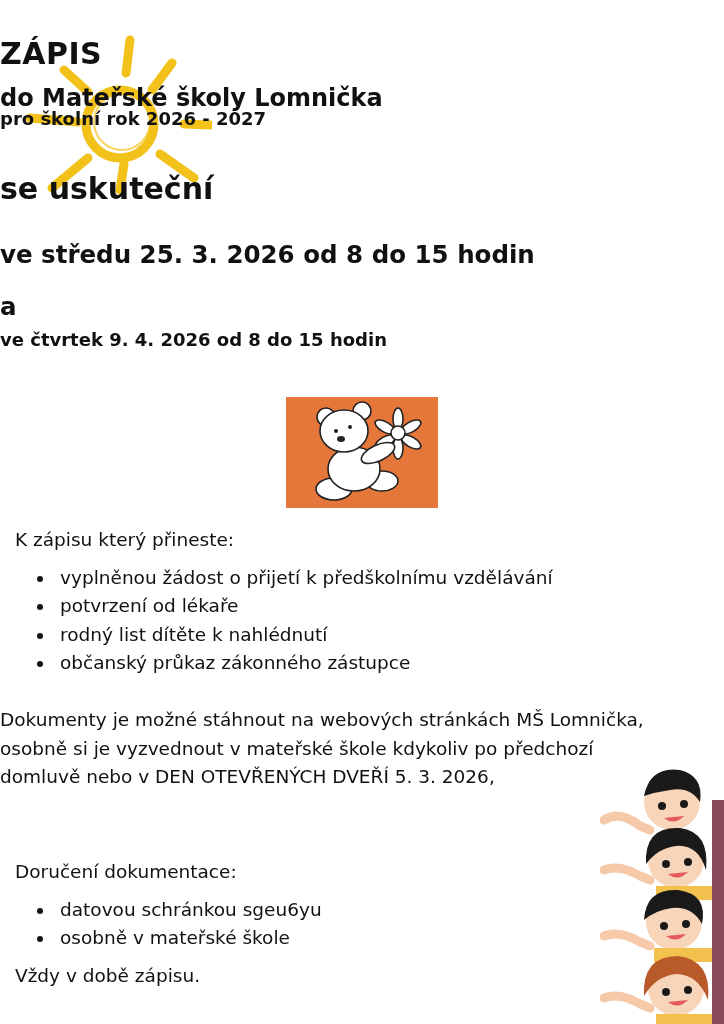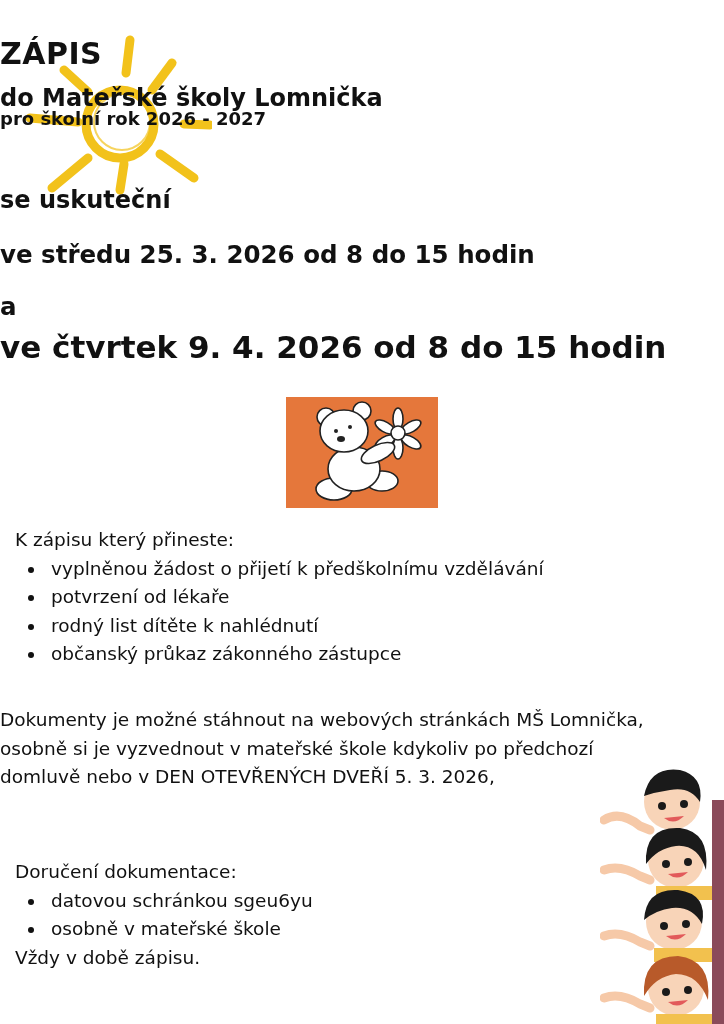--- a/index.html
+++ b/index.html
@@ -5,34 +5,34 @@
   html, body { margin: 0; padding: 0; }
   body {
     width: 724px; height: 1024px; background: #ffffff; position: relative; overflow: hidden;
     font-family: "DejaVu Sans", "Liberation Sans", sans-serif; color: #111111;
   }
   .sun { position: absolute; left: 12px; top: 18px; width: 200px; height: 180px; }
   .title-block { position: absolute; left: 0; width: 724px; font-weight: bold; }
   .t-main { top: 36px; font-size: 30px; letter-spacing: 0.5px; }
   .t-sub1 { top: 84px; font-size: 24px; left: 0; width: 584px; }
   .t-sub2 { top: 108px; font-size: 18px; }
-  .t-occurs { top: 186px; font-size: 24px; }
+  .t-occurs { top: 171px; font-size: 30px; }
   .t-date1 { top: 240px; font-size: 24.5px; }
   .t-and { top: 292px; font-size: 24.5px; }
-  .t-date2 { top: 329px; font-size: 31px; }
+  .t-date2 { top: 329px; font-size: 18px; }
 
   .bear-box {
     position: absolute; left: 286px; top: 397px; width: 152px; height: 111px;
     background: #e5773b;
   }
   .bear-box svg { width: 100%; height: 100%; }
 
   .section { position: absolute; left: 15px; font-size: 18.5px; line-height: 28.5px; }
   .section .head { margin: 0; }
-  .section ul { margin: 0; padding: 0 0 0 0; list-style: none; }
+  .section ul { margin: 9px; padding: 0 0 0 0; list-style: none; }
   .section li { position: relative; padding-left: 36px; }
   .section li::before {
     content: ""; position: absolute; left: 13px; top: 12px; width: 6px; height: 6px;
     background: #111; border-radius: 50%;
   }
   .bring { top: 526px; }
   .docs {
     position: absolute; left: 0; width: 724px; top: 706px; text-align: left;
     font-size: 18.5px; line-height: 28.5px;
   }

